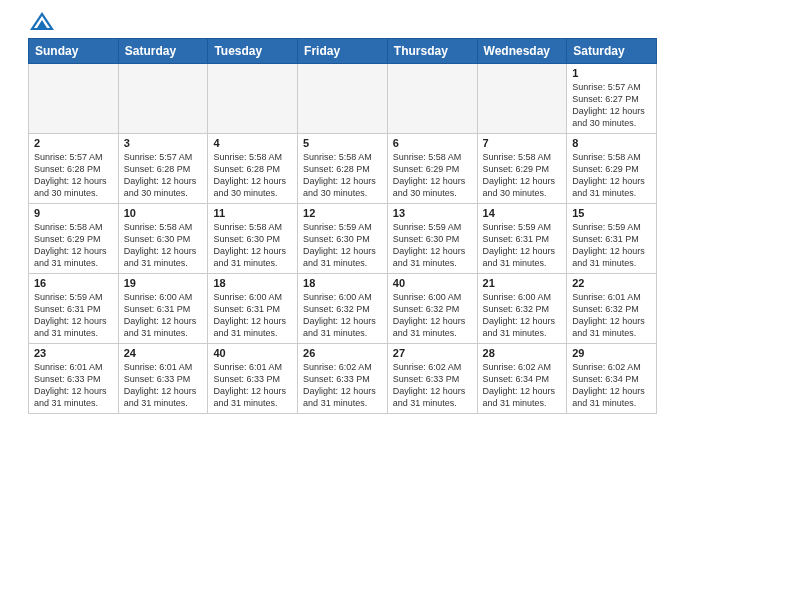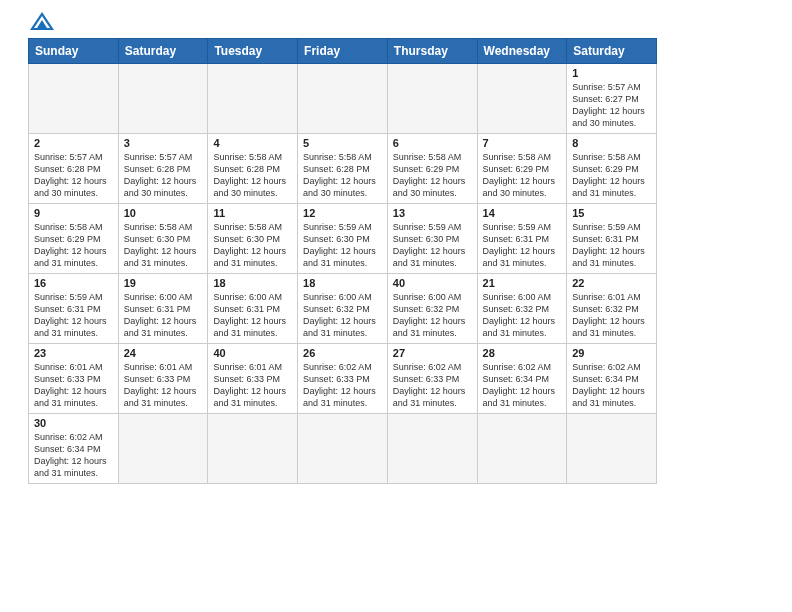--- a/index.html
+++ b/index.html
@@ -245,27 +245,15 @@
           </td>
           <td>
             <span class="day-number">28</span>
             <div class="day-info">Sunrise: 6:02 AM<br>Sunset: 6:34 PM<br>Daylight: 12 hours and 31 minutes.</div>
           </td>
           <td>
             <span class="day-number">29</span>
             <div class="day-info">Sunrise: 6:02 AM<br>Sunset: 6:34 PM<br>Daylight: 12 hours and 31 minutes.</div>
           </td>
         </tr>
-        <tr>
-          <td>
-            <span class="day-number">30</span>
-            <div class="day-info">Sunrise: 6:02 AM<br>Sunset: 6:34 PM<br>Daylight: 12 hours and 31 minutes.</div>
-          </td>
-          <td class="empty"></td>
-          <td class="empty"></td>
-          <td class="empty"></td>
-          <td class="empty"></td>
-          <td class="empty"></td>
-          <td class="empty"></td>
-        </tr>
       </tbody>
   </table>
 </div>
 
 </body></html>

